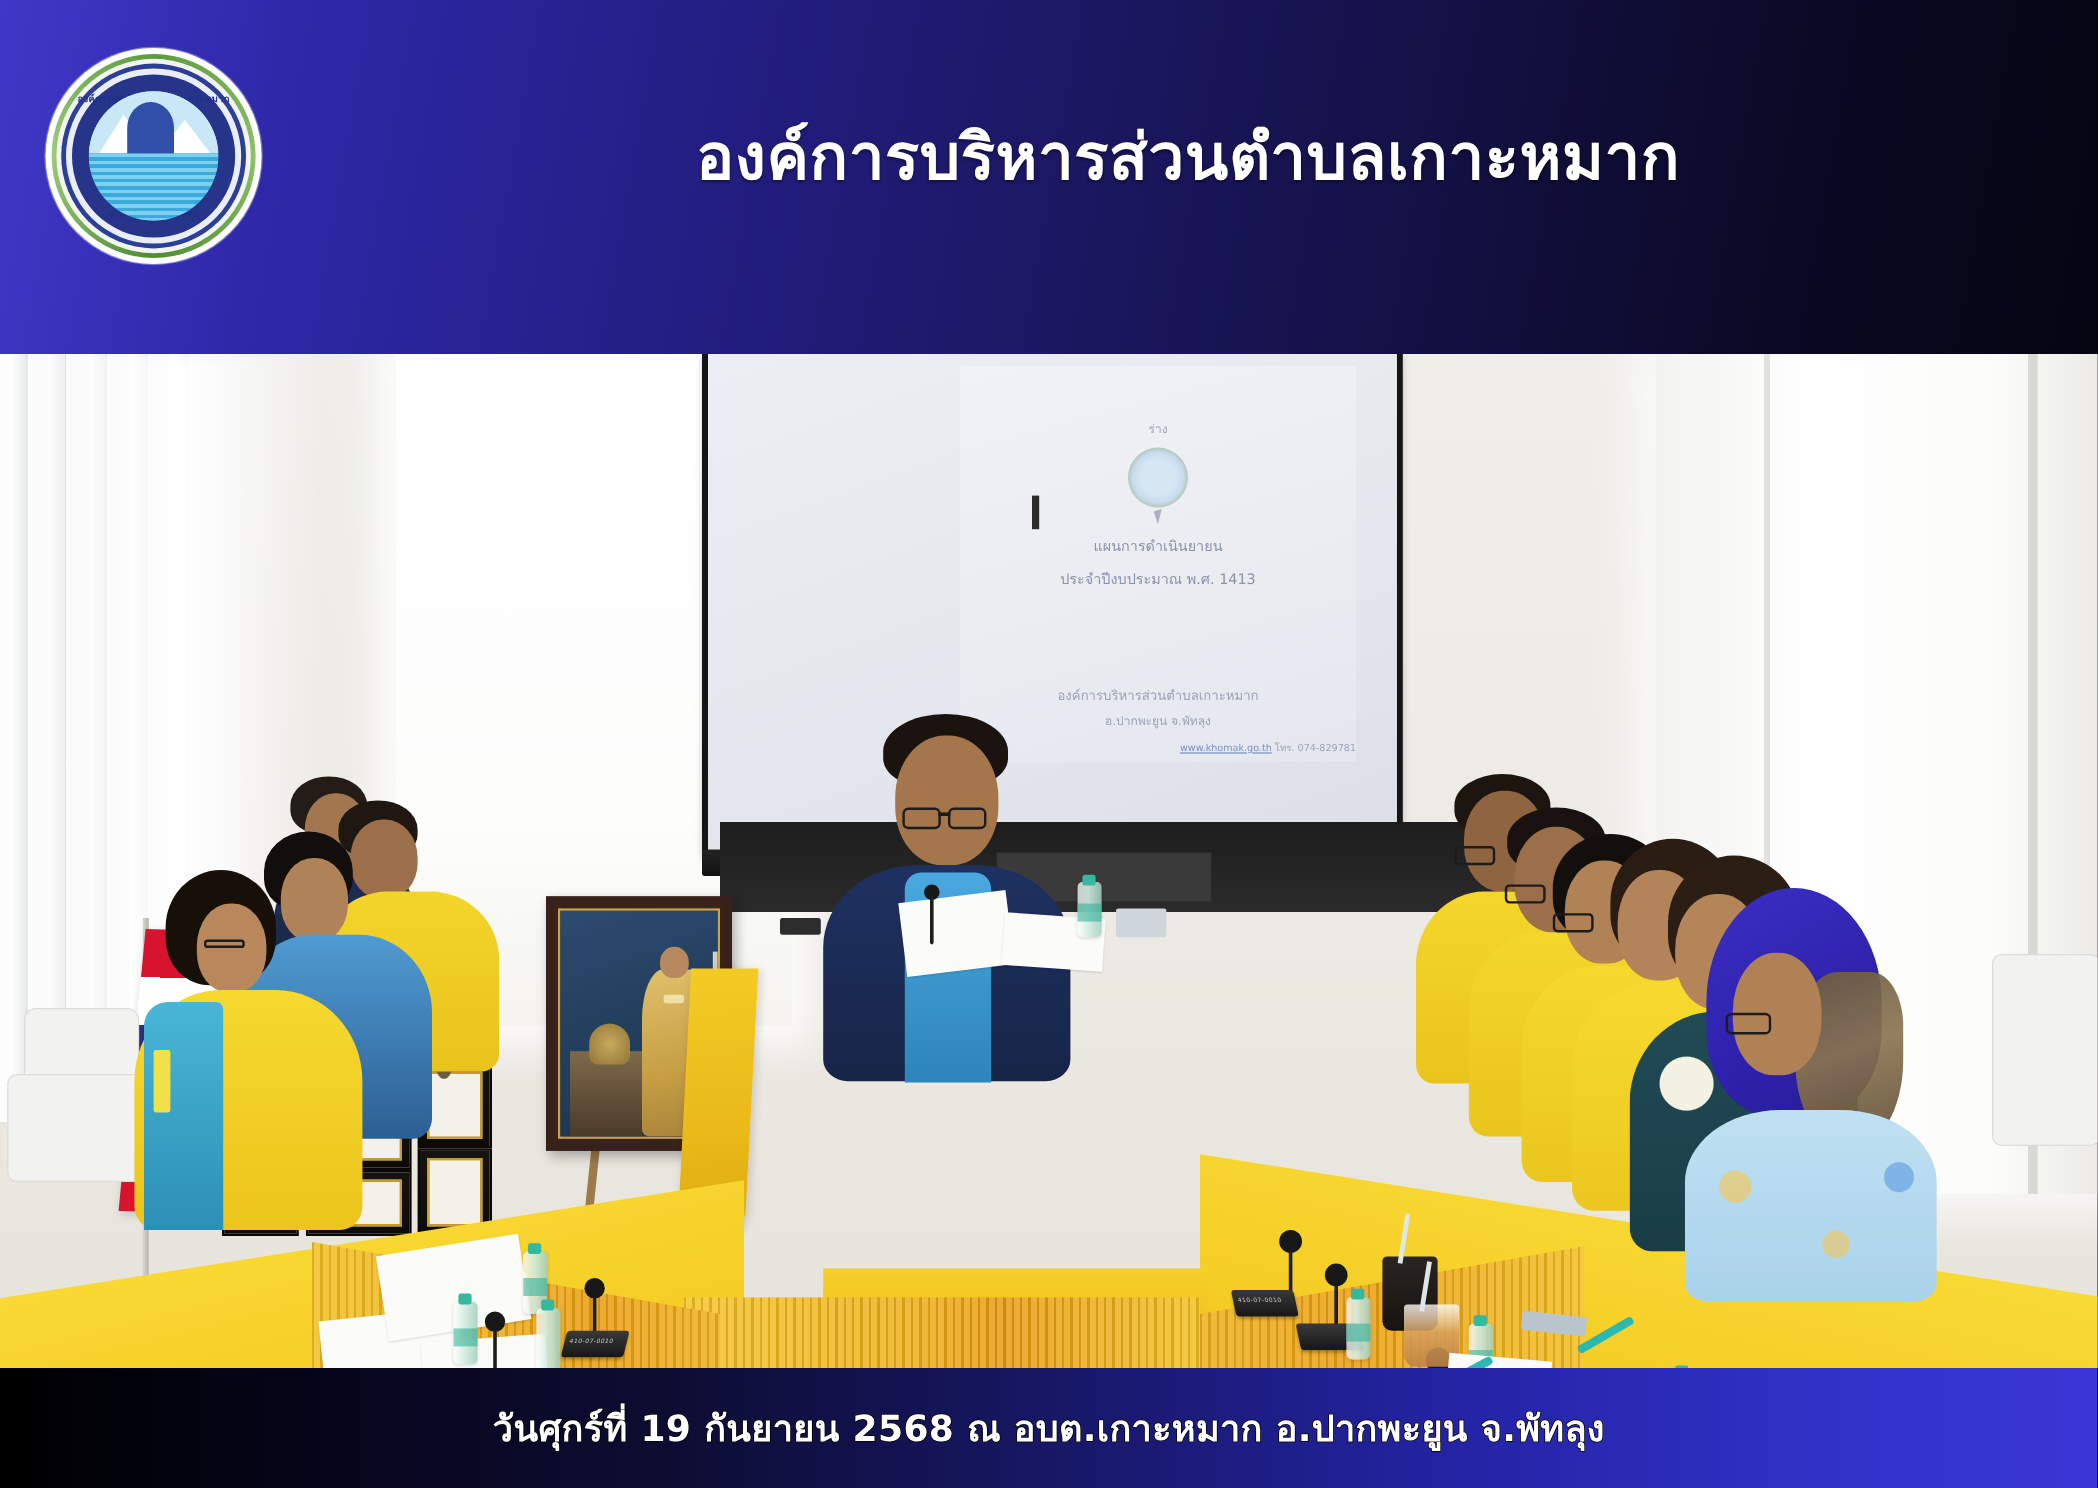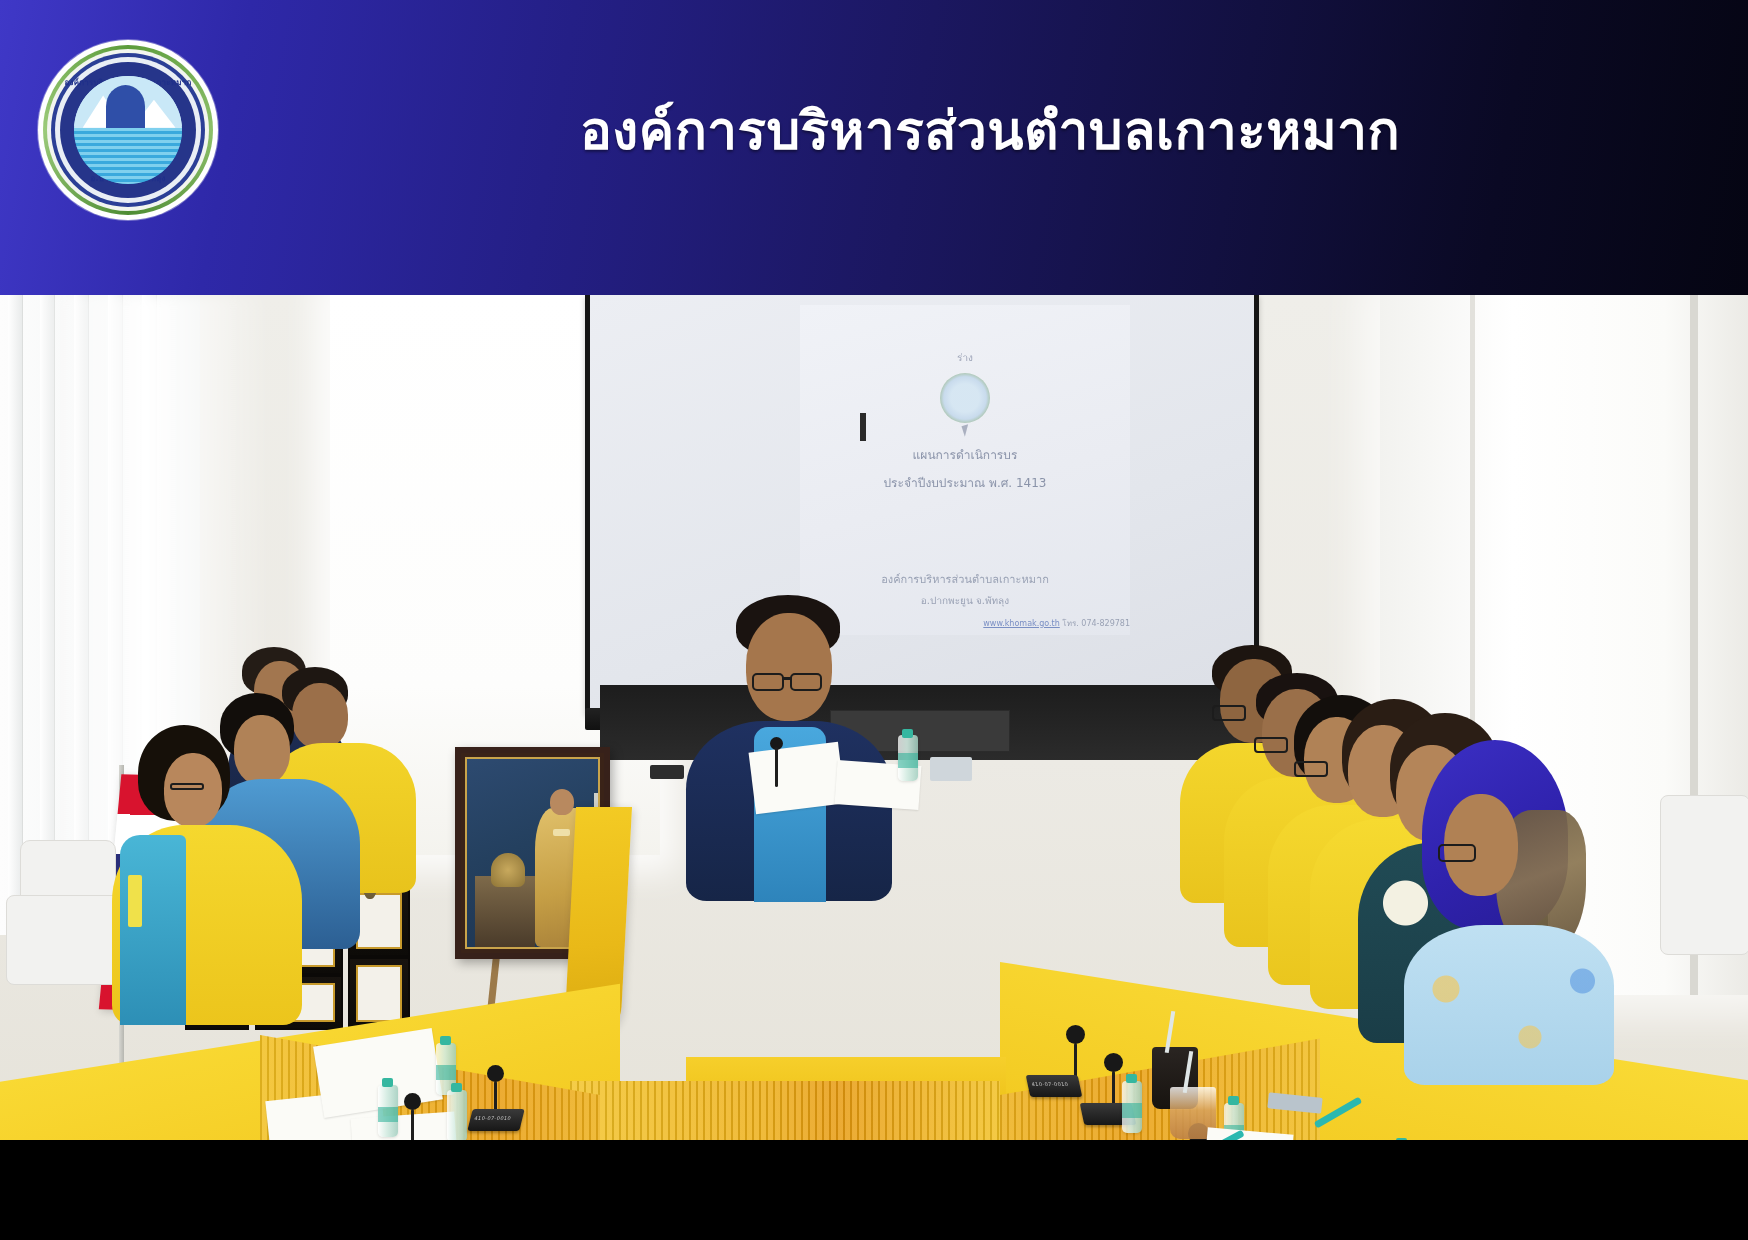--- a/index.html
+++ b/index.html
@@ -78,21 +78,21 @@
       box-shadow:0 0 30px 18px rgba(255,255,255,.8); }
   .win-right { position:absolute; left:1380px; top:0; width:380px; height:700px;
       background:linear-gradient(90deg,#f2f2ef 0%,#ffffff 35%,#fbfbf9 75%,#e9e8e3 100%);
       box-shadow:0 0 40px 20px rgba(255,255,255,.7); }
   .win-right-frame { position:absolute; left:1690px; top:0; width:8px; height:700px;
       background:#d9d8d2; }
   .win-right-frame2 { position:absolute; left:1470px; top:0; width:5px; height:700px;
       background:#dcdbd5; opacity:.8; }
 
   
-  .screen-box { position:absolute; left:585px; top:0; width:674px; height:420px;
+  .screen-box { position:absolute; left:585px; top:0; width:584px; height:420px;
       background:#e3e5ea; border:5px solid #151515; border-top:0;
       box-shadow:0 2px 6px rgba(0,0,0,.2); }
   .screen-surface { position:absolute; inset:0; background:linear-gradient(160deg,#eceef3,#e3e6ec 60%,#dcdfe6); }
   .slide { position:absolute; left:210px; top:10px; width:330px; height:330px;
       background:linear-gradient(165deg,#f0f2f7 0%,#eaecf2 55%,#e4e7ee 100%); }
   .slide-draft { position:absolute; left:0; top:45px; width:100%; text-align:center;
       font-size:10px; color:#9ba2b6; }
   .slide-logo { position:absolute; left:50%; top:68px; margin-left:-25px; width:50px; height:50px;
       border-radius:50%; background:radial-gradient(circle,#cfe4f2 40%,#bcd4ea 60%,#8fb38a 75%,#e5eaf0 90%);
       opacity:.75; }
@@ -285,21 +285,21 @@
     <div class="win-right"></div>
     <div class="win-right-frame"></div>
     <div class="win-right-frame2"></div>
 
     <div class="screen-box">
       <div class="screen-surface"></div>
       <div class="slide">
         <div class="slide-draft">ร่าง</div>
         <div class="slide-logo"></div>
         <div class="slide-cursor"></div>
-        <div class="slide-l1">แผนการดำเนิการบร</div>
+        <div class="slide-l1">แผนการดำเนินยายน</div>
         <div class="slide-l2">ประจำปีงบประมาณ พ.ศ. 1413</div>
         <div class="slide-l3">องค์การบริหารส่วนตำบลเกาะหมาก</div>
         <div class="slide-l4">อ.ปากพะยูน  จ.พัทลุง</div>
         <div class="slide-l5"><span class="slide-url">www.khomak.go.th</span> <span>โทร. 074-829781</span></div>
       </div>
     </div>
     <div class="screen-mount"></div>
     <div class="screen-bottom-bar"></div>
     <div class="back-counter"></div>
     <div class="back-counter2"></div>
@@ -536,14 +536,17 @@
     <div class="bottle-cap" style="left:1396px;top:843px"></div>
 
     <div class="paper" style="left:1206px;top:836px;width:86px;height:38px;transform:rotate(5deg)"></div>
 
     <div style="position:absolute;left:1268px;top:800px;width:54px;height:16px;background:#b9c4cc;border-radius:2px;transform:rotate(6deg)"></div>
     <div style="position:absolute;left:1196px;top:846px;width:50px;height:7px;background:#2bb8b0;border-radius:3px;transform:rotate(-28deg)"></div>
     <div style="position:absolute;left:1312px;top:814px;width:52px;height:7px;background:#2bb8b0;border-radius:3px;transform:rotate(-30deg)"></div>
 
   </div>
 
+  <div id="footer">
+    <div id="caption">วันศุกร์ที่ 19  กันยายน  2568 ณ อบต.เกาะหมาก  อ.ปากพะยูน จ.พัทลุง</div>
+  </div>
 
 </div>
 
 </body></html>

